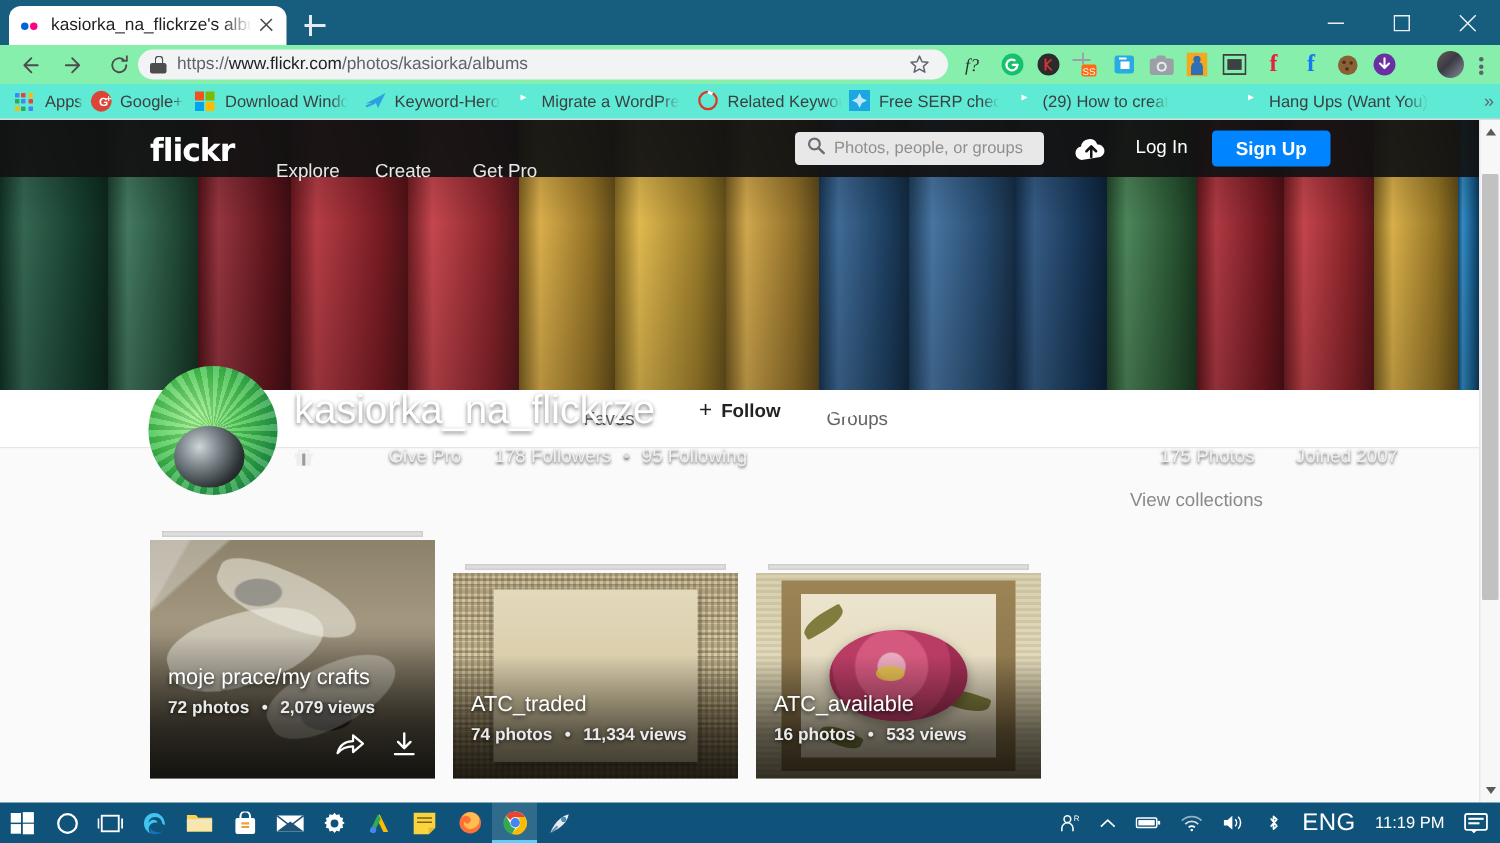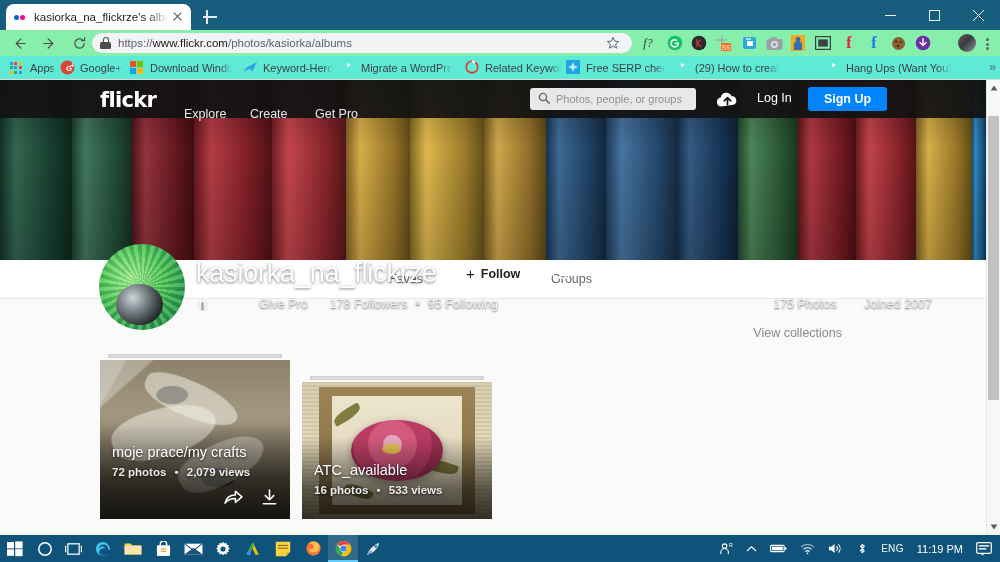--- a/index.html
+++ b/index.html
@@ -183,21 +183,21 @@
   .pscroll .arw{position:absolute;left:0;width:14px;height:16px;display:flex;align-items:center;justify-content:center;}
   .pscroll .arw.up{top:0;} .pscroll .arw.dn{bottom:0;}
 
   
   .taskbar{position:absolute;left:0;bottom:0;width:1000px;height:27px;background:#10537a;}
   .tbi{position:absolute;top:0;height:27px;width:30px;display:flex;align-items:center;justify-content:center;}
   .tbi.active{background:rgba(255,255,255,.14);box-shadow:inset 0 -2px 0 #60cdff;}
   .tray{position:absolute;top:0;height:27px;display:flex;align-items:center;font-size:11px;color:#fff;}
   .trayitem{margin-right:13px;display:flex;align-items:center;}
   .clock{font-size:11px;color:#fff;}
-  .lang{font-size:10px;color:#fff;letter-spacing:.3px;}
+  .lang{font-size:16px;color:#fff;letter-spacing:.3px;}
 </style>
 </head>
 <body>
 
 <div class="screen">
 
   <div class="browser">
 
     <div class="titlebar">
       <div class="tab">
@@ -548,20 +548,36 @@
             </span>
             <span>
               <svg width="17" height="17" viewBox="0 0 18 18">
                   <path d="M9 1 V11 M4.6 7 L9 11.4 L13.4 7" stroke="#fff" stroke-width="1.7" fill="none" stroke-linecap="round" stroke-linejoin="round"></path>
                   <path d="M2.5 15.6 H15.5" stroke="#fff" stroke-width="1.7" stroke-linecap="round"></path>
                 </svg>
             </span>
           </div>
         </div>
 
+        <div class="card" style="margin-top:22px;height:143px;">
+          <div class="stack"></div>
+          <div class="thumb" style="height:137px;">
+            <div class="art2">
+              <span class="burlap"></span>
+              <span class="panel"></span>
+            </div>
+            <div class="ov"></div>
+          </div>
+          <div class="title" style="bottom:41px;">ATC_traded</div>
+          <div class="sub" style="bottom:23px;">
+            <span>74 photos</span>
+            <span style="margin:0 5px;">•</span>
+            <span>11,334 views</span>
+          </div>
+        </div>
 
         <div class="card" style="margin-top:22px;height:143px;">
           <div class="stack"></div>
           <div class="thumb" style="height:137px;">
             <div class="art3">
               <span class="frame"></span>
               <span class="paper"></span>
               <span class="leaf" style="left:16%;top:20%;width:16%;height:8%;transform:rotate(-30deg);"></span>
               <span class="leaf" style="left:64%;top:58%;width:18%;height:9%;transform:rotate(18deg);"></span>
               <span class="leaf" style="left:22%;top:76%;width:15%;height:8%;transform:rotate(25deg);"></span>

